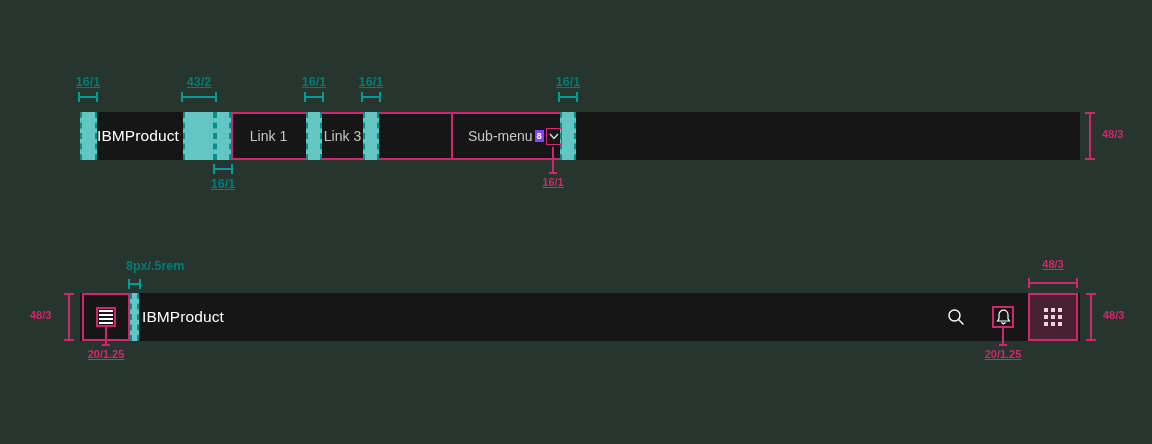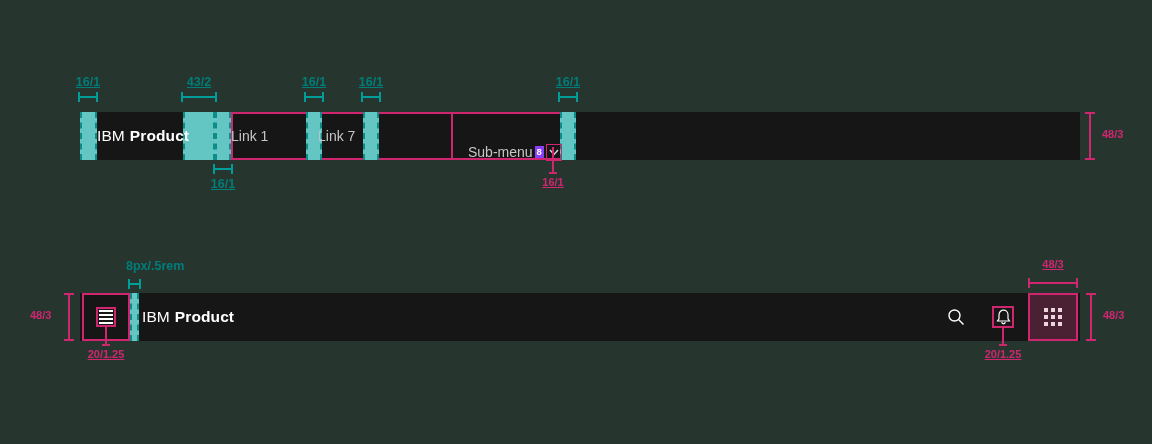--- a/index.html
+++ b/index.html
@@ -23,24 +23,24 @@
             background:linear-gradient(to right,transparent 4px,currentColor 4px,currentColor 6px,transparent 6px);z-index:6;}
   .teal{color:#009d9a;}
   .pink{color:#d02670;}
 
   .leader{position:absolute;width:2px;background:#d02670;z-index:6;}
   .leader:after{content:"";position:absolute;bottom:-1px;left:-3px;width:8px;height:2px;background:#d02670;}
 
   
   .nav-outline{position:absolute;border:2px solid #d02670;box-sizing:border-box;z-index:2;}
   .nav-sep{position:absolute;width:2px;background:#d02670;z-index:3;}
-  .navlink{position:absolute;height:48px;display:flex;align-items:center;
+  .navlink{position:absolute;height:48px;display:flex;align-items:center;justify-content:center;
            color:#c6c6c6;font-size:14px;z-index:5;}
   .brand{position:absolute;height:48px;display:flex;align-items:center;color:#fff;font-size:15.5px;z-index:5;letter-spacing:.1px;}
-  .brand b{font-weight:700;margin-left:5px;}
+  .brand b{font-weight:400;}
 
   .badge{display:inline-block;background:#8a3ffc;color:#fff;font-size:9.5px;font-weight:bold;
          padding:0 2px;line-height:12px;margin-left:2px;z-index:6;}
   .chev-box{display:inline-flex;align-items:center;justify-content:center;width:16px;height:17px;
             border:1.5px solid #d02670;margin-left:2px;box-sizing:border-box;}
 
   
   .pinkbox{position:absolute;border:2px solid #d02670;box-sizing:border-box;z-index:5;}
   .iconwrap{position:absolute;display:flex;align-items:center;justify-content:center;z-index:5;}
   .switcher{position:absolute;background:#4a2133;border:2px solid #d02670;box-sizing:border-box;
@@ -61,23 +61,23 @@
 
   <div class="brand" style="left:97px;top:112px;">
     <span>IBM</span>
       <b>Product</b>
   </div>
 
   <div class="navlink" style="left:231px;width:75px;top:112px;">
     <span>Link 1</span>
   </div>
   <div class="navlink" style="left:318px;width:49px;top:112px;">
-    <span>Link 7</span>
+    <span>Link 3</span>
   </div>
-  <div class="navlink" style="left:452px;width:110px;top:112px;justify-content:flex-start;padding-left:16px;box-sizing:border-box;margin-top:16px;">
+  <div class="navlink" style="left:452px;width:110px;top:112px;justify-content:flex-start;padding-left:16px;box-sizing:border-box;">
     <span>Sub-menu</span>
     <span class="badge">8</span>
     <span class="chev-box">
       <svg width="10" height="7" viewBox="0 0 10 7">
         <path d="M1 1 L5 5.4 L9 1" fill="none" stroke="#dddddd" stroke-width="1.4"></path>
       </svg>
     </span>
   </div>
 
   <div class="band" style="left:80px;top:112px;width:17px;height:48px;"></div>

